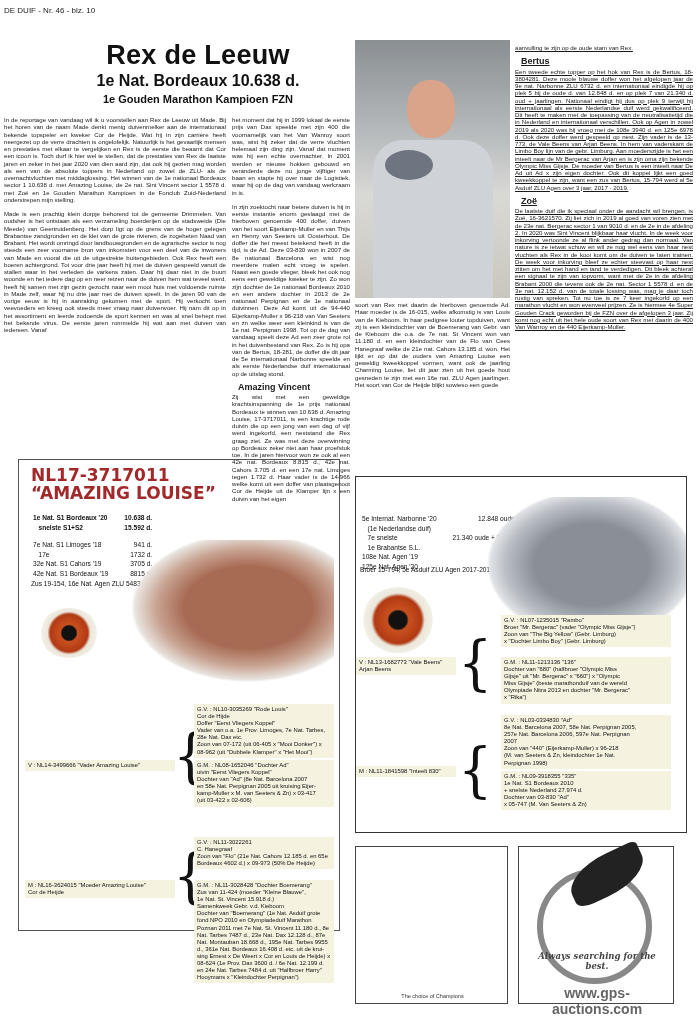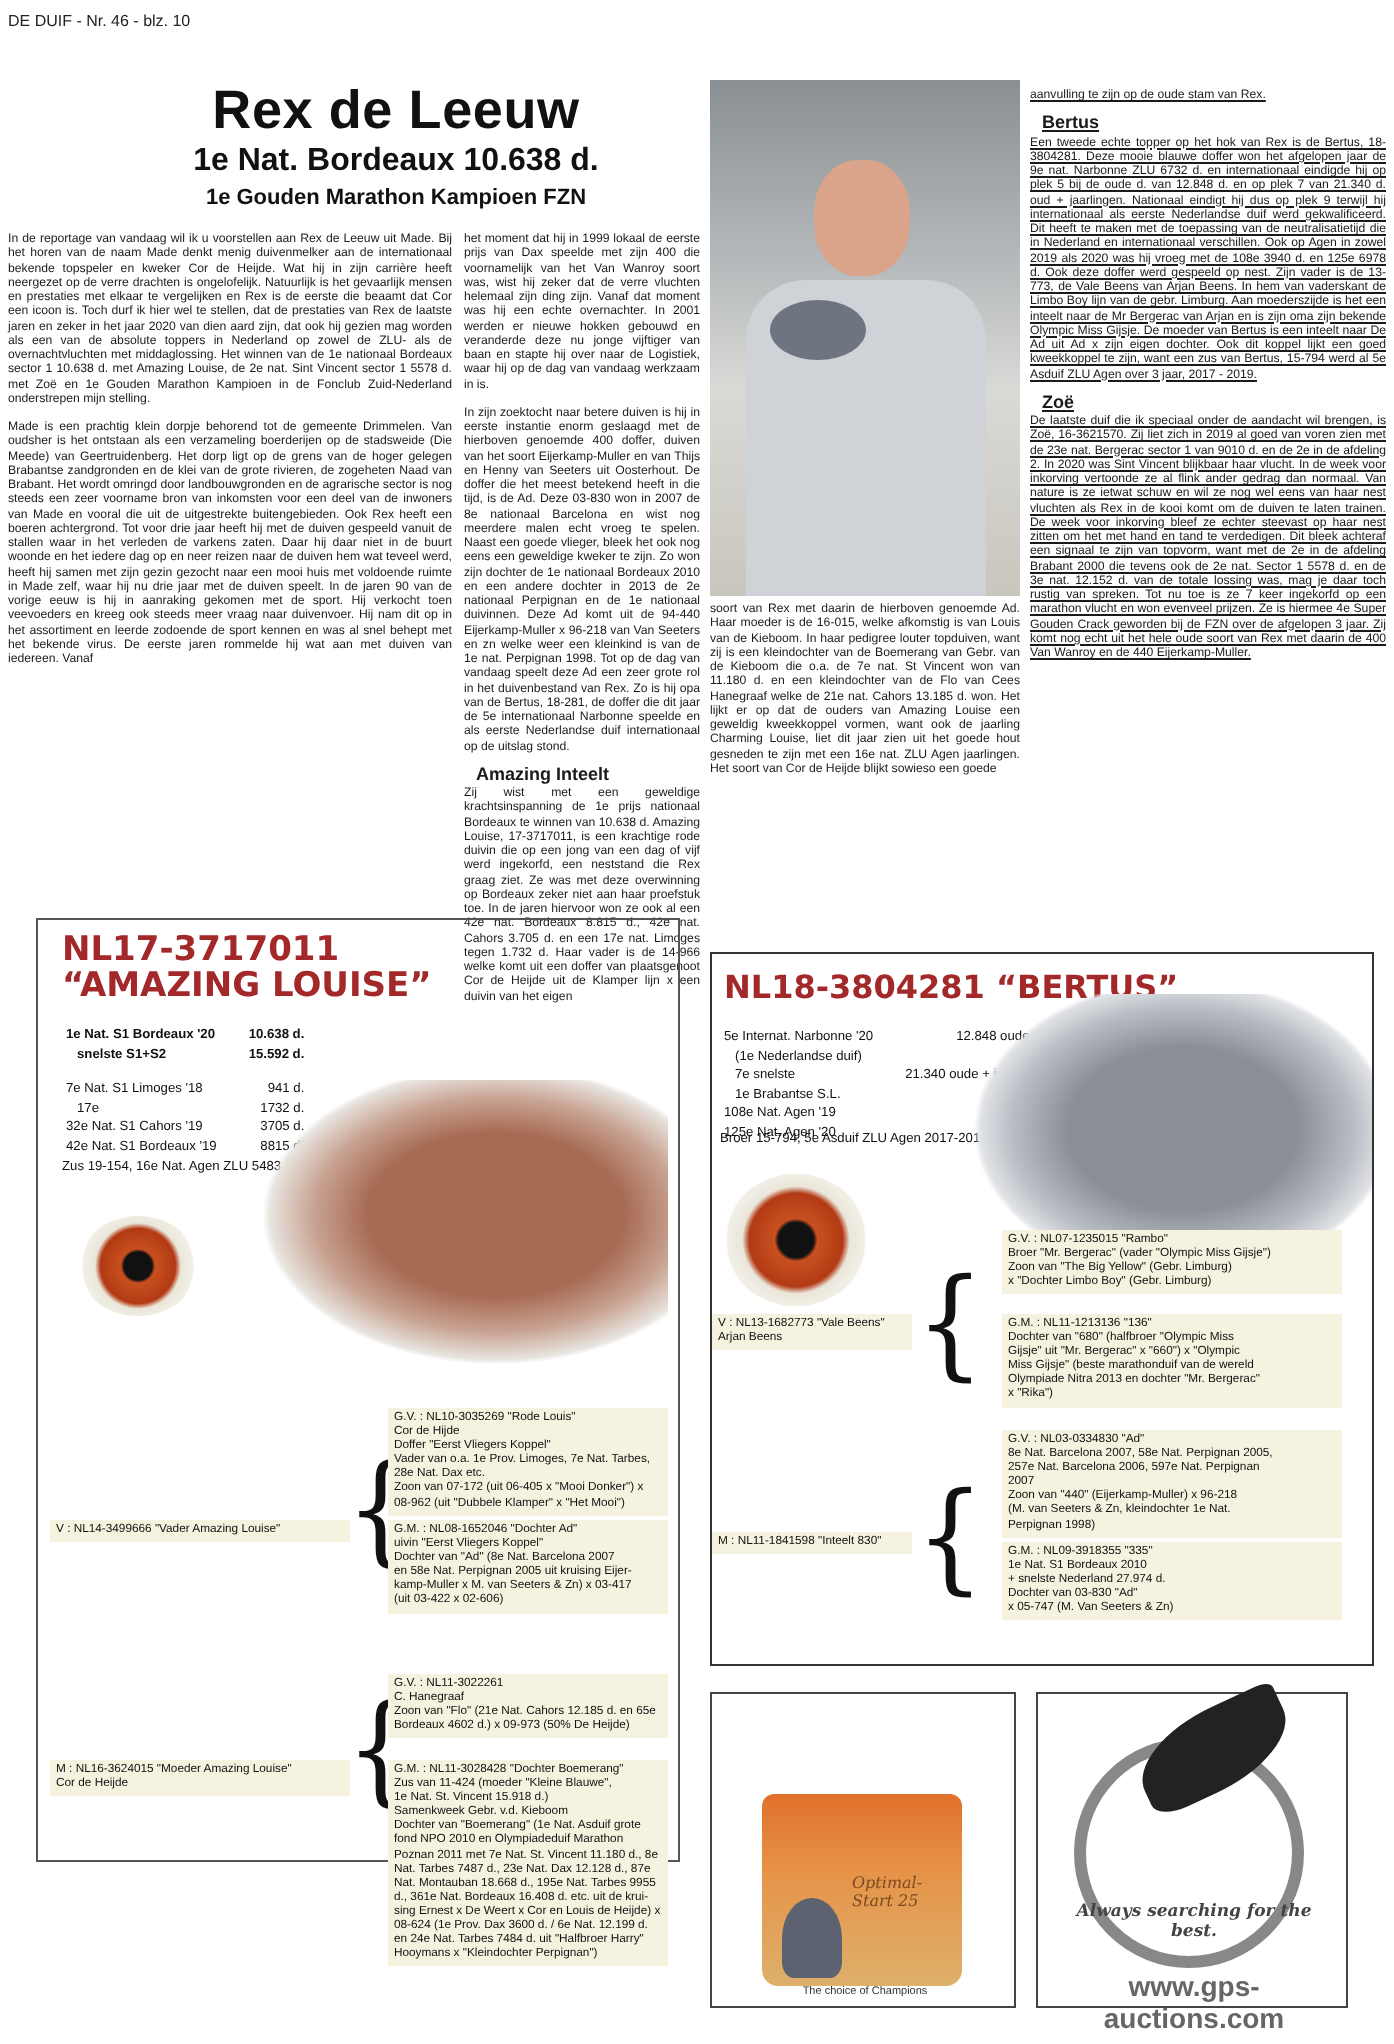--- a/index.html
+++ b/index.html
@@ -47,21 +47,21 @@
 <div class="abs headline h3">1e Gouden Marathon Kampioen FZN</div>
 
 <div class="abs col c1">
   <p>In de reportage van vandaag wil ik u voorstellen aan Rex de Leeuw uit Made. Bij het horen van de naam Made denkt menig duivenmelker aan de internationaal bekende topspeler en kweker Cor de Heijde. Wat hij in zijn carrière heeft neergezet op de verre drachten is ongelofelijk. Natuurlijk is het gevaarlijk mensen en prestaties met elkaar te vergelijken en Rex is de eerste die beaamt dat Cor een icoon is. Toch durf ik hier wel te stellen, dat de prestaties van Rex de laatste jaren en zeker in het jaar 2020 van dien aard zijn, dat ook hij gezien mag worden als een van de absolute toppers in Nederland op zowel de ZLU- als de overnachtvluchten met middaglossing. Het winnen van de 1e nationaal Bordeaux sector 1 10.638 d. met Amazing Louise, de 2e nat. Sint Vincent sector 1 5578 d. met Zoë en 1e Gouden Marathon Kampioen in de Fonclub Zuid-Nederland onderstrepen mijn stelling.</p>
   <p>Made is een prachtig klein dorpje behorend tot de gemeente Drimmelen. Van oudsher is het ontstaan als een verzameling boerderijen op de stadsweide (Die Meede) van Geertruidenberg. Het dorp ligt op de grens van de hoger gelegen Brabantse zandgronden en de klei van de grote rivieren, de zogeheten Naad van Brabant. Het wordt omringd door landbouwgronden en de agrarische sector is nog steeds een zeer voorname bron van inkomsten voor een deel van de inwoners van Made en vooral die uit de uitgestrekte buitengebieden. Ook Rex heeft een boeren achtergrond. Tot voor drie jaar heeft hij met de duiven gespeeld vanuit de stallen waar in het verleden de varkens zaten. Daar hij daar niet in de buurt woonde en het iedere dag op en neer reizen naar de duiven hem wat teveel werd, heeft hij samen met zijn gezin gezocht naar een mooi huis met voldoende ruimte in Made zelf, waar hij nu drie jaar met de duiven speelt. In de jaren 90 van de vorige eeuw is hij in aanraking gekomen met de sport. Hij verkocht toen veevoeders en kreeg ook steeds meer vraag naar duivenvoer. Hij nam dit op in het assortiment en leerde zodoende de sport kennen en was al snel behept met het bekende virus. De eerste jaren rommelde hij wat aan met duiven van iedereen. Vanaf</p>
 </div>
 
 <div class="abs col c2">
   <p>het moment dat hij in 1999 lokaal de eerste prijs van Dax speelde met zijn 400 die voornamelijk van het Van Wanroy soort was, wist hij zeker dat de verre vluchten helemaal zijn ding zijn. Vanaf dat moment was hij een echte overnachter. In 2001 werden er nieuwe hokken gebouwd en veranderde deze nu jonge vijftiger van baan en stapte hij over naar de Logistiek, waar hij op de dag van vandaag werkzaam in is.</p>
   <p>In zijn zoektocht naar betere duiven is hij in eerste instantie enorm geslaagd met de hierboven genoemde 400 doffer, duiven van het soort Eijerkamp-Muller en van Thijs en Henny van Seeters uit Oosterhout. De doffer die het meest betekend heeft in die tijd, is de Ad. Deze 03-830 won in 2007 de 8e nationaal Barcelona en wist nog meerdere malen echt vroeg te spelen. Naast een goede vlieger, bleek het ook nog eens een geweldige kweker te zijn. Zo won zijn dochter de 1e nationaal Bordeaux 2010 en een andere dochter in 2013 de 2e nationaal Perpignan en de 1e nationaal duivinnen. Deze Ad komt uit de 94-440 Eijerkamp-Muller x 96-218 van Van Seeters en zn welke weer een kleinkind is van de 1e nat. Perpignan 1998. Tot op de dag van vandaag speelt deze Ad een zeer grote rol in het duivenbestand van Rex. Zo is hij opa van de Bertus, 18-281, de doffer die dit jaar de 5e internationaal Narbonne speelde en als eerste Nederlandse duif internationaal op de uitslag stond.</p>
-  <h4>Amazing Inteelt</h4>
+  <h4>Amazing Vincent</h4>
   <p>Zij wist met een geweldige krachtsinspanning de 1e prijs nationaal Bordeaux te winnen van 10.638 d. Amazing Louise, 17-3717011, is een krachtige rode duivin die op een jong van een dag of vijf werd ingekorfd, een neststand die Rex graag ziet. Ze was met deze overwinning op Bordeaux zeker niet aan haar proefstuk toe. In de jaren hiervoor won ze ook al een 42e nat. Bordeaux 8.815 d., 42e nat. Cahors 3.705 d. en een 17e nat. Limoges tegen 1.732 d. Haar vader is de 14-966 welke komt uit een doffer van plaatsgenoot Cor de Heijde uit de Klamper lijn x een duivin van het eigen</p>
 </div>
 
 <div class="abs photo">
   <div class="shirt"></div>
   <div class="head"></div>
   <div class="bird"></div>
 </div>
 
 <div class="abs col c3">
@@ -158,21 +158,20 @@
       <div>Nat. Montauban 18.668 d., 195e Nat. Tarbes 9955</div>
       <div>d., 361e Nat. Bordeaux 16.408 d. etc. uit de krui-</div>
       <div>sing Ernest x De Weert x Cor en Louis de Heijde) x</div>
       <div>08-624 (1e Prov. Dax 3600 d. / 6e Nat. 12.199 d.</div>
       <div>en 24e Nat. Tarbes 7484 d. uit "Halfbroer Harry"</div>
       <div>Hooymans x "Kleindochter Perpignan")</div>
     </div>
 </div>
 
 <div class="abs box box2">
-  <div class="abs pname" style="left:6px; top:8px; font-size:16px;">NL18-3804281 “BERTUS”</div>
   <table class="abs perf" style="left:4px; top:36px;">
     <tbody id="bertus-perf">
         <tr>
           <td style="white-space: pre; padding-right: 14px;">5e Internat. Narbonne '20</td>
           <td style="text-align: right;">12.848 oude</td>
         </tr>
         <tr>
           <td style="white-space: pre; padding-right: 14px;">   (1e Nederlandse duif)</td>
           <td style="text-align: right;"></td>
         </tr>
@@ -232,24 +231,20 @@
   <div class="abs ped" style="left:145px; top:294px; width:170px;" id="b-gm2">
       <div>G.M. : NL09-3918355 "335"</div>
       <div>1e Nat. S1 Bordeaux 2010</div>
       <div>+ snelste Nederland 27.974 d.</div>
       <div>Dochter van 03-830 "Ad"</div>
       <div>x 05-747 (M. Van Seeters &amp; Zn)</div>
     </div>
 </div>
 
 <div class="abs ad" style="left:355px; top:846px; width:153px; height:158px;">
-  <div class="abs bucket">
-    <div style="position:absolute; left:45px; top:40px; font-family:'DejaVu Serif',serif; font-style:italic; font-size:8px; color:#7a4a20;">Optimal-Start 25</div>
-    <div style="position:absolute; left:10px; top:52px; width:30px; height:40px; border-radius:50% 50% 20% 20%; background:#5c6270;"></div>
-  </div>
   <div class="abs" style="left:0; top:146px; width:153px; text-align:center; font-size:5.5px; color:#333;">The choice of Champions</div>
 </div>
 
 <div class="abs ad" style="left:518px; top:846px; width:156px; height:158px;">
   <div class="abs gps-ring"></div>
   <div class="abs" style="left:48px; top:8px; width:80px; height:40px; background:#222; border-radius:60% 10% 60% 20%; transform:rotate(-25deg);"></div>
   <div class="abs" style="left:8px; top:104px; width:140px; text-align:center; font-family:'DejaVu Serif',serif; font-style:italic; font-weight:bold; font-size:8.5px; color:#444;">Always searching for the best.</div>
   <div class="abs" style="left:4px; top:138px; width:148px; text-align:center; font-weight:bold; font-size:14px; color:#666;">www.gps-auctions.com</div>
 </div>
 

